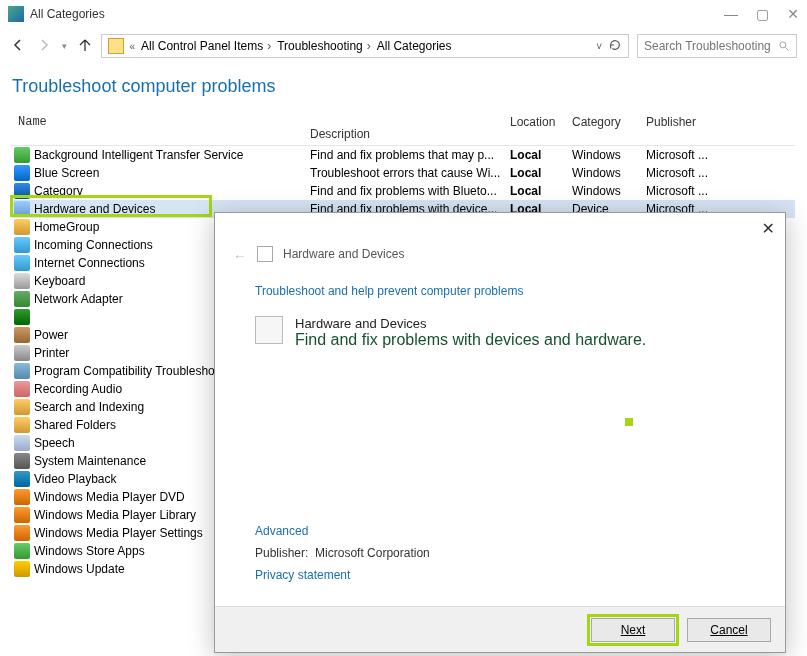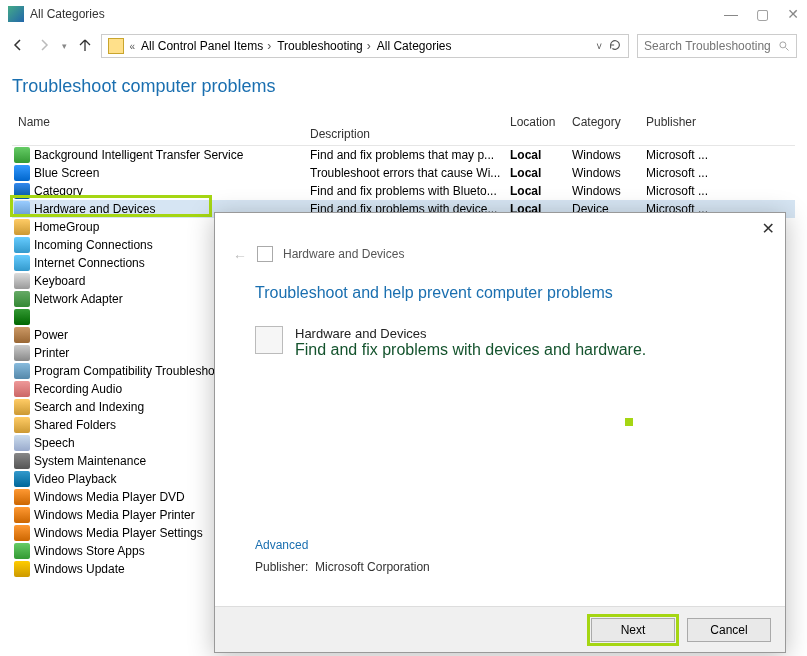--- a/index.html
+++ b/index.html
@@ -27,21 +27,21 @@
 .search input { border:none; outline:none; width:100%; font-size:12px; color:#555; background:transparent;}
 .mag-icon { width:12px;height:12px; flex-shrink:0;}
 
 
 .heading { color:#1a6fb0; font-size:18px; font-weight:400; padding: 12px 12px 14px; }
 
 
 .tbl { padding: 0 12px; }
 .thead { display:flex; border-bottom:1px solid #e6e6e6; color:#333; font-weight:400; }
 .thead div { padding:4px 6px; }
-.col-name { width:292px; }
+.col-name { width:292px;font-family:Liberation Mono, monospace; }
 .col-desc { width:200px;margin-top:12px; }
 .col-loc { width:62px; }
 .col-cat { width:74px; }
 .col-pub { width:78px; }
 .tbody { }
 .row { display:flex; align-items:center; height:18px; }
 .row.sel { background:#d6e5f3; }
 .row .icn { width:16px; height:16px; margin-right:4px; margin-left:2px; flex-shrink:0; border-radius:2px;}
 .row .nm { width:270px; white-space:nowrap; overflow:hidden; text-overflow:ellipsis;}
 .row .dsc { width:200px; white-space:nowrap; overflow:hidden; text-overflow:ellipsis; padding-left:6px;}
@@ -51,30 +51,30 @@
 .hl { position:absolute; border:3px solid #a5d613; pointer-events:none; }
 
 
 .dialog { position:absolute; left:214px; top:212px; width:572px; height:441px; background:#fff; border:1px solid #999; box-shadow:0 4px 24px rgba(0,0,0,.25); }
 .dialog .closebar { text-align:right; padding:6px 10px; }
 .dialog .closebar span { font-size:16px; color:#333; cursor:default;}
 .dialog .crumb2 { display:flex; align-items:center; gap:10px; padding:2px 18px 6px; color:#555; }
 .dialog .crumb2 .back { color:#bbb; font-size:14px;}
 .dialog .crumb2 .di { width:16px;height:16px; border:1px solid #aaa;}
 .dialog .body { padding: 16px 40px 10px; }
-.dialog .h1 { color:#1a6fb0; font-size:16px; font-weight:400; margin-bottom:24px;}
+.dialog .h1 { color:#1a6fb0; font-size:12px; font-weight:400; margin-bottom:18px;}
 .dialog .item { display:flex; gap:12px; margin-bottom:14px;}
 .dialog .item .ic { width:28px;height:28px; border:1px solid #bbb; background:#f6f6f6; flex-shrink:0;}
 .dialog .item .t1 { font-size:13px; color:#222;}
 .dialog .item .t2 { font-size:16px; color:#14532d;}
 .dialog .lower { position:absolute; left:40px; right:40px; bottom:70px; font-size:12px;}
 .dialog .link { color:#1a6fb0; cursor:default; }
 .dialog .pubrow { margin:8px 0; color:#333;}
 .dialog .footer { position:absolute; bottom:0; left:0; right:0; height:46px; background:#f0f0f0; border-top:1px solid #ddd; display:flex; justify-content:flex-end; align-items:center; gap:8px; padding:0 14px;}
-.dialog .btn { width:84px; height:24px; border:1px solid #aaa; background:#e9e9e9; font-size:12px; display:flex; align-items:center; justify-content:center; cursor:default;}
+.dialog .btn { width:84px; height:24px; border:1px solid #aaa; background:#e9e9e9; font-size:12px; display:flex; align-items:center; justify-content:center; cursor:default;text-decoration:underline;}
 .dialog .btn.primary { background:#e9e9e9; }
 .hl2 { border:3px solid #a5d613; }
 .dot { position:absolute; width:8px;height:8px; background:#a5d613; }
 
 
 .i0{background:linear-gradient(#6c6,#393);} .i1{background:linear-gradient(#39f,#06c);} .i2{background:linear-gradient(#38e,#059);}
 .i3{background:linear-gradient(#9cf,#69c);} .i4{background:linear-gradient(#fc6,#c93);} .i5{background:linear-gradient(#6cf,#39c);}
 .i6{background:linear-gradient(#6cf,#39c);} .i7{background:linear-gradient(#ddd,#999);} .i8{background:linear-gradient(#6a6,#383);}
 .i9{background:linear-gradient(#393,#060);} .i10{background:linear-gradient(#c96,#963);} .i11{background:linear-gradient(#ccc,#888);}
 .i12{background:linear-gradient(#8bd,#58a);} .i13{background:linear-gradient(#e99,#c66);} .i14{background:linear-gradient(#fc6,#c93);}
@@ -303,21 +303,21 @@
       <div class="row">
         <div class="icn i19"></div>
         <div class="nm">Windows Media Player DVD</div>
         <div class="dsc"></div>
         <div class="loc"></div>
         <div class="cat"></div>
         <div class="pub"></div>
       </div>
       <div class="row">
         <div class="icn i20"></div>
-        <div class="nm">Windows Media Player Printer</div>
+        <div class="nm">Windows Media Player Library</div>
         <div class="dsc"></div>
         <div class="loc"></div>
         <div class="cat"></div>
         <div class="pub"></div>
       </div>
       <div class="row">
         <div class="icn i21"></div>
         <div class="nm">Windows Media Player Settings</div>
         <div class="dsc"></div>
         <div class="loc"></div>
@@ -362,20 +362,21 @@
       </div>
     </div>
   </div>
   <div class="dot" style="left:410px; top:205px;"></div>
   <div class="lower">
     <div class="link">Advanced</div>
     <div class="pubrow">
       <span>Publisher:</span>
       &nbsp;<span>Microsoft Corporation</span>
     </div>
+    <div class="link">Privacy statement</div>
   </div>
   <div class="footer">
     <div class="hl2" style="padding:1px;">
       <div class="btn primary">Next</div>
     </div>
     <div class="btn">Cancel</div>
   </div>
 </div>
 
 </body></html>

